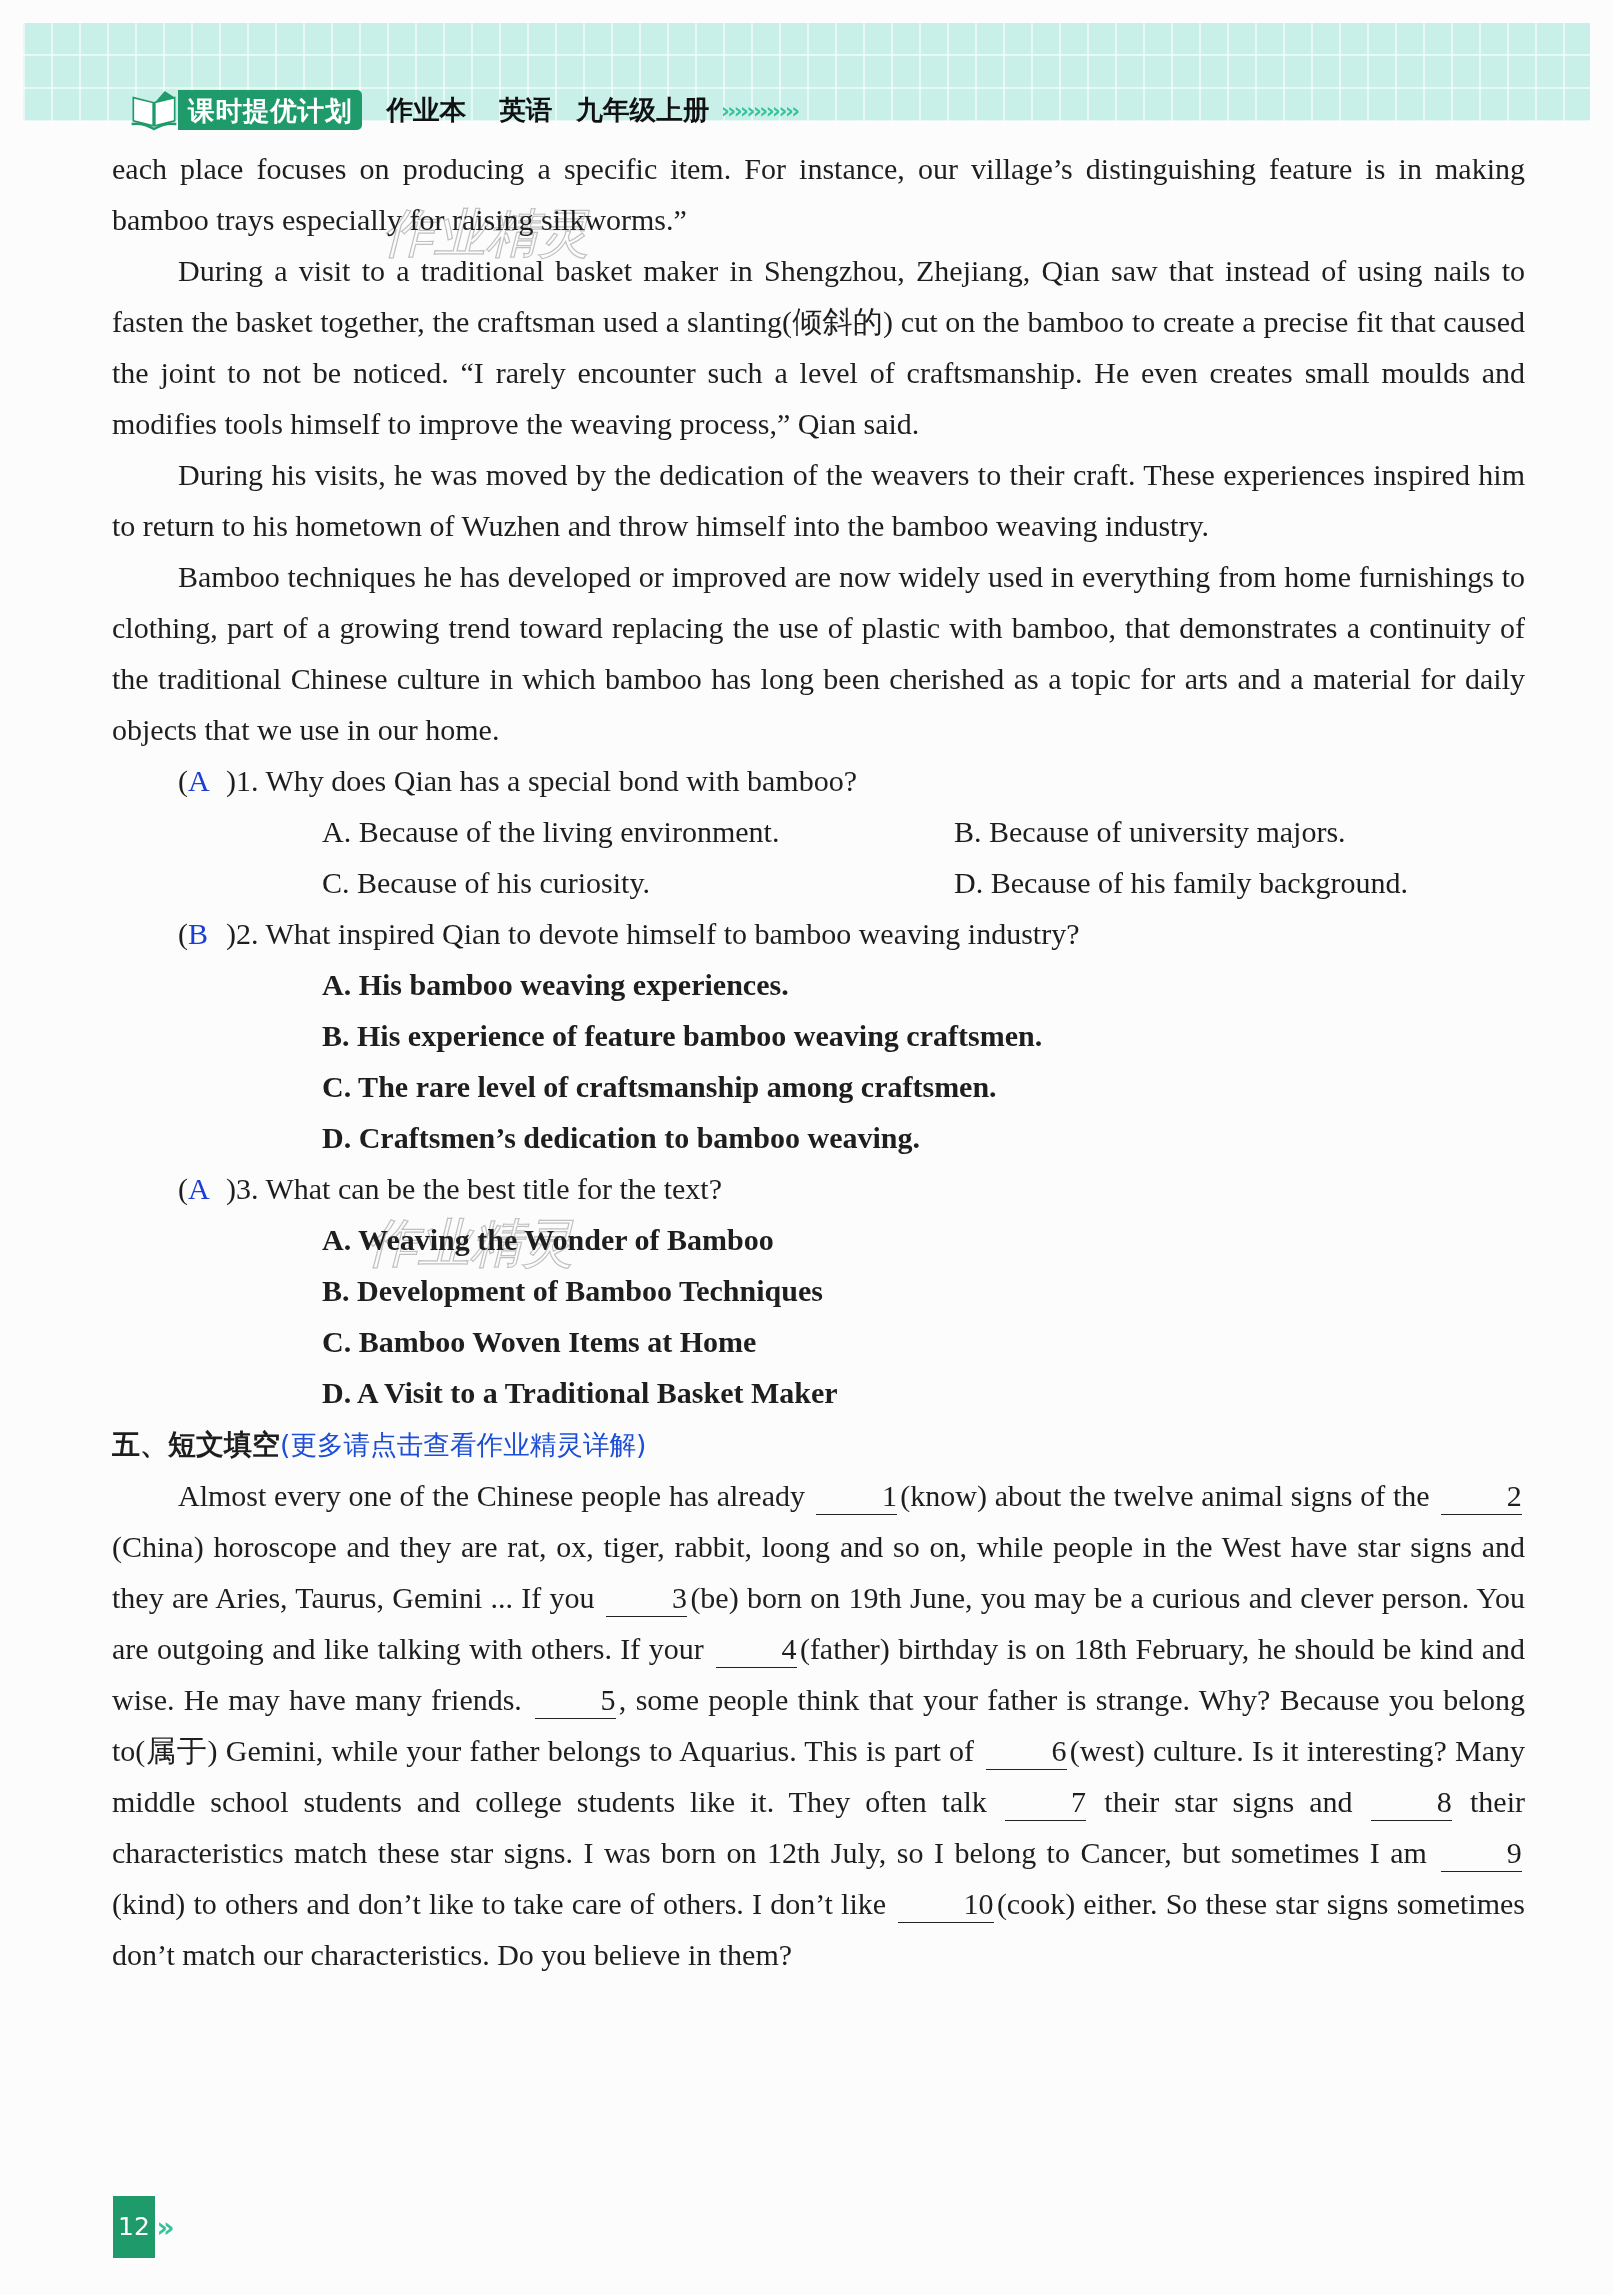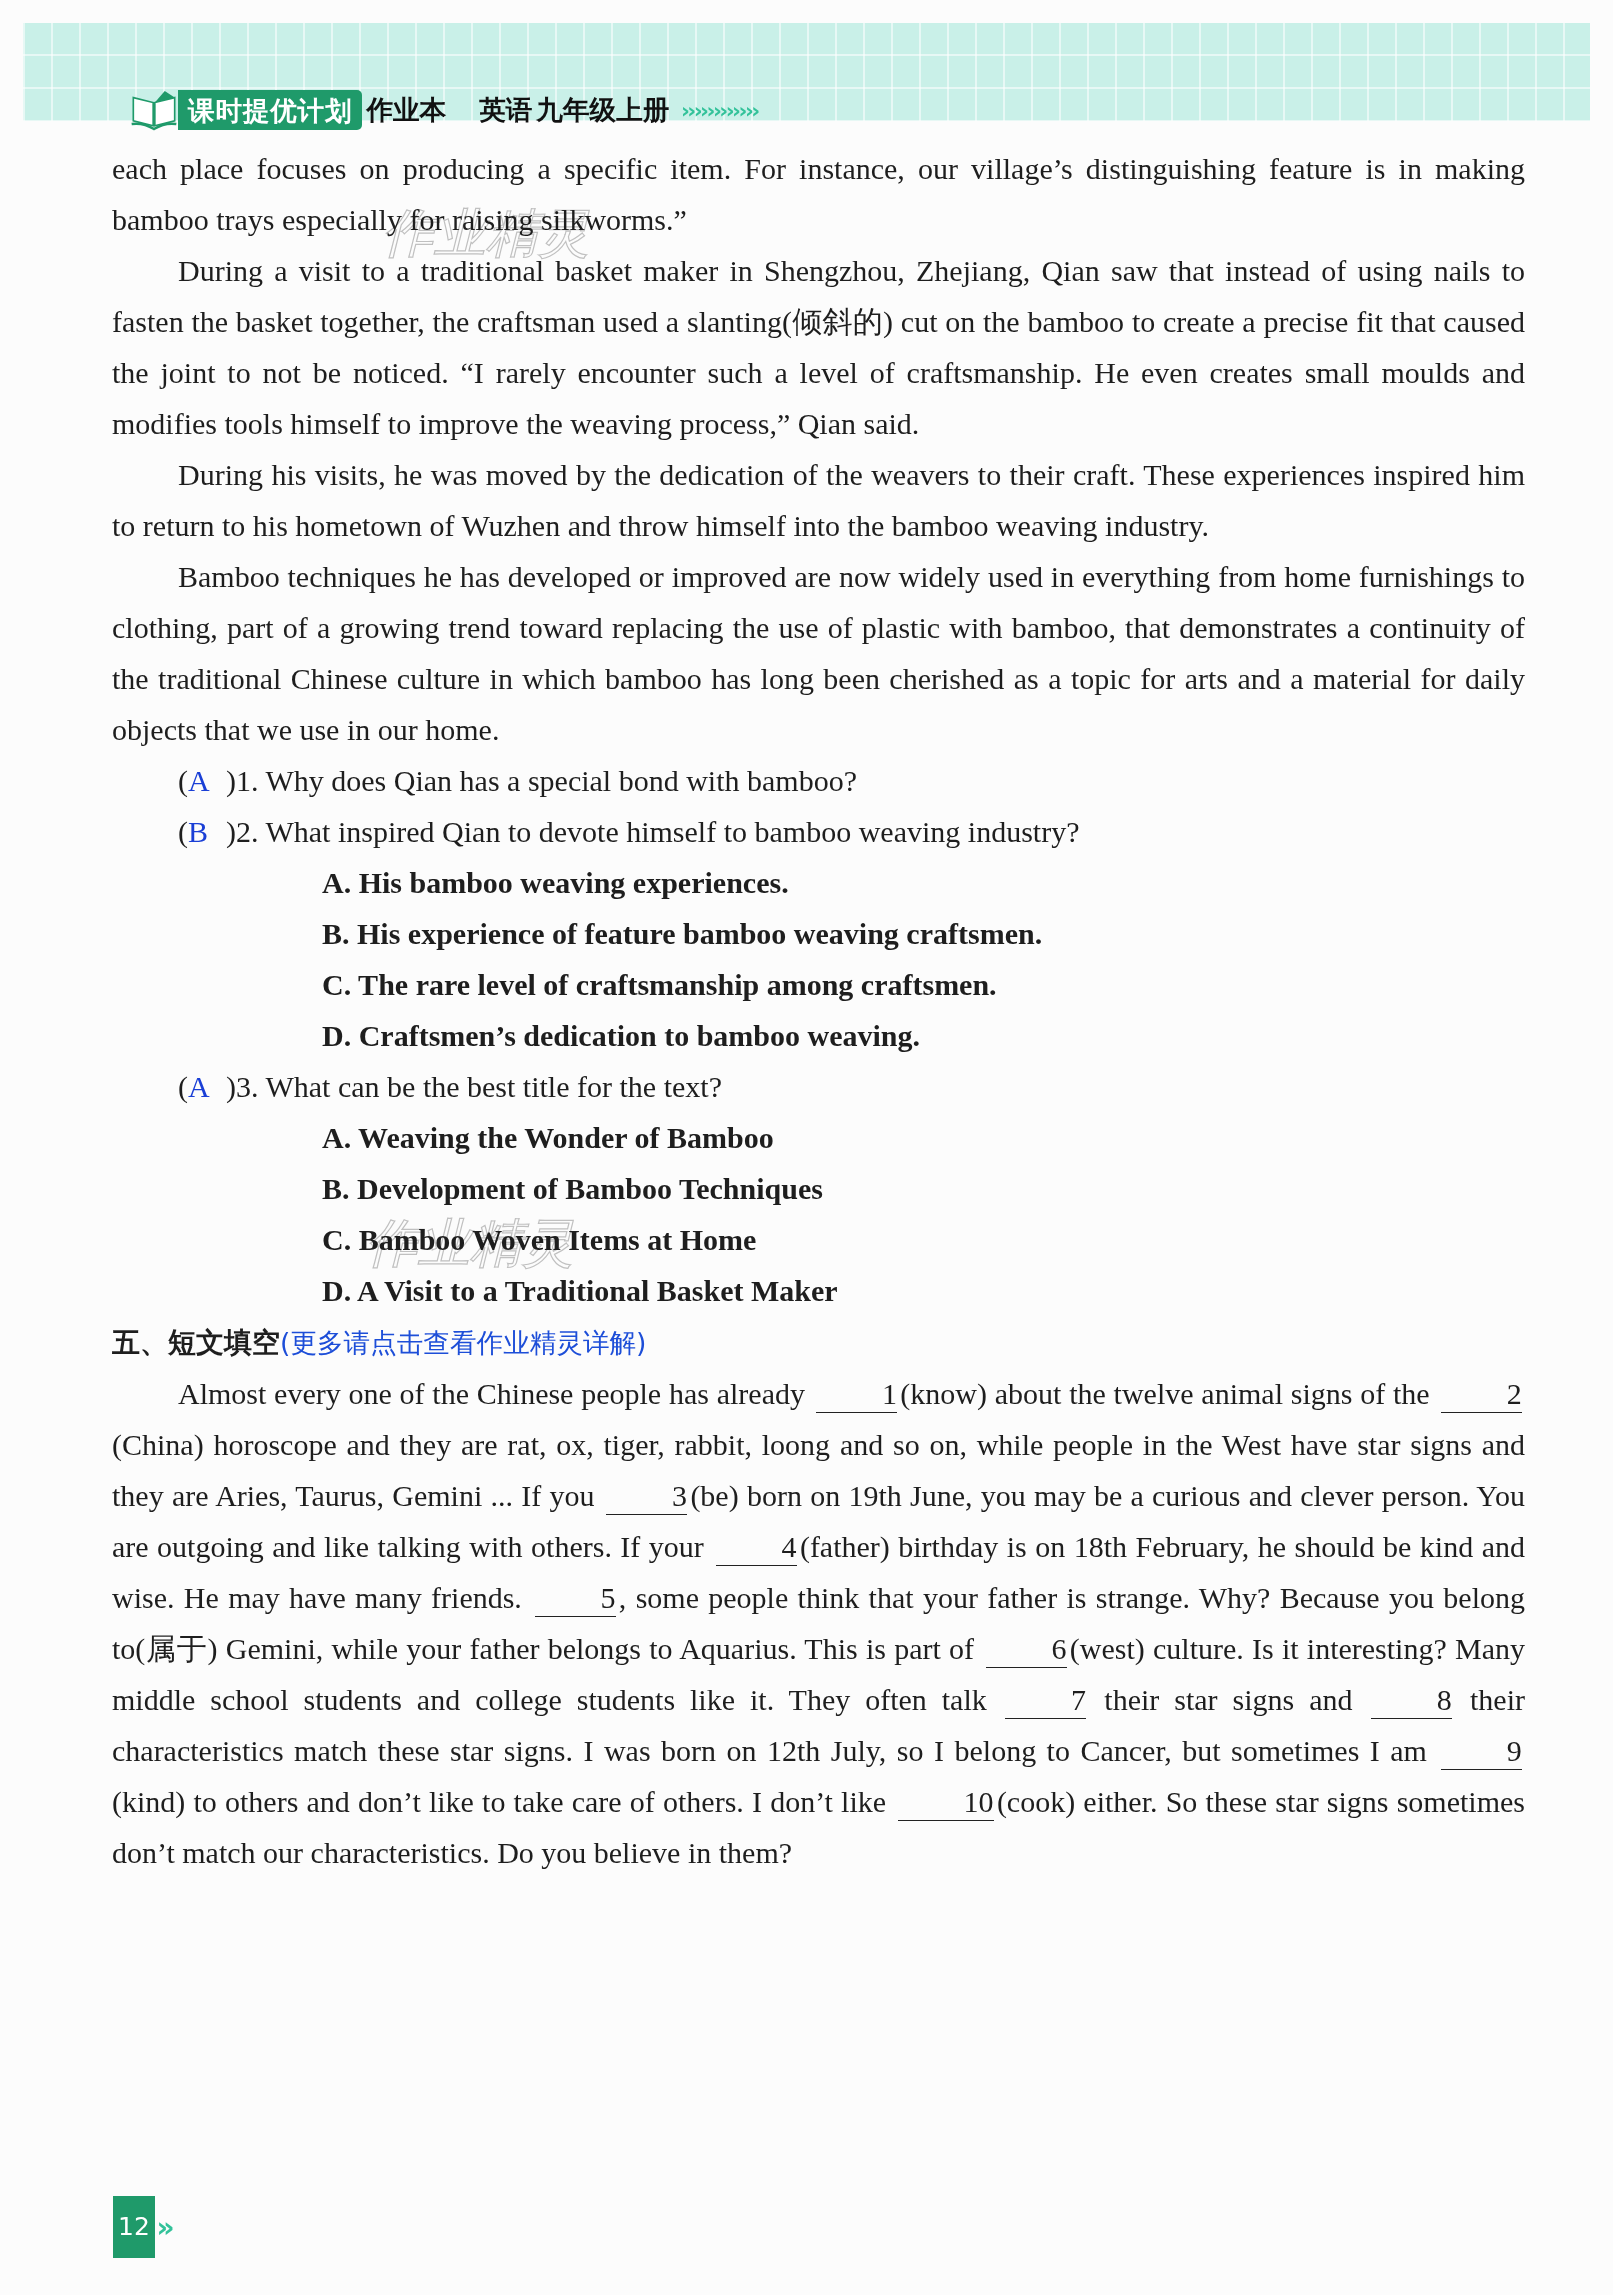--- a/index.html
+++ b/index.html
@@ -3,21 +3,21 @@
 <meta charset="utf-8">
 <style>
   html,body{margin:0;padding:0;}
   body{width:1614px;height:2295px;background:#fcfcfc;position:relative;overflow:hidden;font-family:"Liberation Serif","DejaVu Serif",serif;color:#1e1e1e;}
   .header{position:absolute;left:23px;top:23px;width:1567px;height:98px;background-color:#c9f0e8;
     background-image:linear-gradient(90deg,rgba(255,255,255,.55) 1.7px,transparent 1.7px),linear-gradient(0deg,rgba(255,255,255,.55) 1.7px,transparent 1.7px);
     background-size:28px 100%,100% 33px;}
   .brand{position:absolute;left:130px;top:89px;display:flex;align-items:center;height:42px;}
   .book{width:48px;height:42px;position:relative;}
   .brand-box{background:#1f9a6a;color:#fff;font-family:"DejaVu Sans",sans-serif;font-weight:bold;font-size:26.6px;padding:1.7px 10px;border-radius:0 5px 5px 0;letter-spacing:0.8px;height:37px;line-height:37px;}
-  .hdr-text{font-family:"DejaVu Sans",sans-serif;font-weight:bold;font-size:26.6px;color:#111;margin-left:4px;}
+  .hdr-text{font-family:"DejaVu Sans",sans-serif;font-weight:bold;font-size:26.6px;color:#111;margin-left:24px;}
   .chev{color:#33c29a;font-family:"DejaVu Sans",sans-serif;font-weight:bold;font-size:21.6px;margin-left:11.6px;letter-spacing:-2.5px;}
   .body{position:absolute;left:112px;top:143px;width:1413px;font-size:30px;line-height:51px;}
   p{margin:0;text-align:justify;text-align-last:left;}
   .indent{text-indent:66px;}
   .q{margin-left:66px;}
   .ans{color:#1a3fd6;display:inline-block;width:38px;text-align:center;}
   .opt{margin-left:210px;font-weight:bold;}
   .optgrid{margin-left:210px;display:grid;grid-template-columns:632px 1fr;}
   .sec{font-family:"DejaVu Sans",sans-serif;font-weight:bold;font-size:28px;}
   .sec-link{font-family:"DejaVu Sans",sans-serif;color:#1d4ed8;font-size:26.6px;}
@@ -49,20 +49,26 @@
 <div class="watermark" style="left:366px;top:1209px">作业精灵</div>
 
 <div class="body">
   <p>each place focuses on producing a specific item. For instance, our village’s distinguishing feature is in making bamboo trays especially for raising silkworms.”</p>
   <p class="indent">During a visit to a traditional basket maker in Shengzhou, Zhejiang, Qian saw that instead of using nails to fasten the basket together, the craftsman used a slanting(倾斜的) cut on the bamboo to create a precise fit that caused the joint to not be noticed. “I rarely encounter such a level of craftsmanship. He even creates small moulds and modifies tools himself to improve the weaving process,” Qian said.</p>
   <p class="indent">During his visits, he was moved by the dedication of the weavers to their craft. These experiences inspired him to return to his hometown of Wuzhen and throw himself into the bamboo weaving industry.</p>
   <p class="indent">Bamboo techniques he has developed or improved are now widely used in everything from home furnishings to clothing, part of a growing trend toward replacing the use of plastic with bamboo, that demonstrates a continuity of the traditional Chinese culture in which bamboo has long been cherished as a topic for arts and a material for daily objects that we use in our home.</p>
 
   <div id="questions">
       <p class="q">(<span class="ans">A</span>)<span>1.</span> <span>Why does Qian has a special bond with bamboo?</span></p>
+      <div class="optgrid">
+        <span>A. Because of the living environment.</span>
+        <span>B. Because of university majors.</span>
+        <span>C. Because of his curiosity.</span>
+        <span>D. Because of his family background.</span>
+      </div>
       <p class="q">(<span class="ans">B</span>)<span>2.</span> <span>What inspired Qian to devote himself to bamboo weaving industry?</span></p>
       <p class="opt">A. His bamboo weaving experiences.</p>
       <p class="opt">B. His experience of feature bamboo weaving craftsmen.</p>
       <p class="opt">C. The rare level of craftsmanship among craftsmen.</p>
       <p class="opt">D. Craftsmen’s dedication to bamboo weaving.</p>
       <p class="q">(<span class="ans">A</span>)<span>3.</span> <span>What can be the best title for the text?</span></p>
       <p class="opt">A. Weaving the Wonder of Bamboo</p>
       <p class="opt">B. Development of Bamboo Techniques</p>
       <p class="opt">C. Bamboo Woven Items at Home</p>
       <p class="opt">D. A Visit to a Traditional Basket Maker</p>

